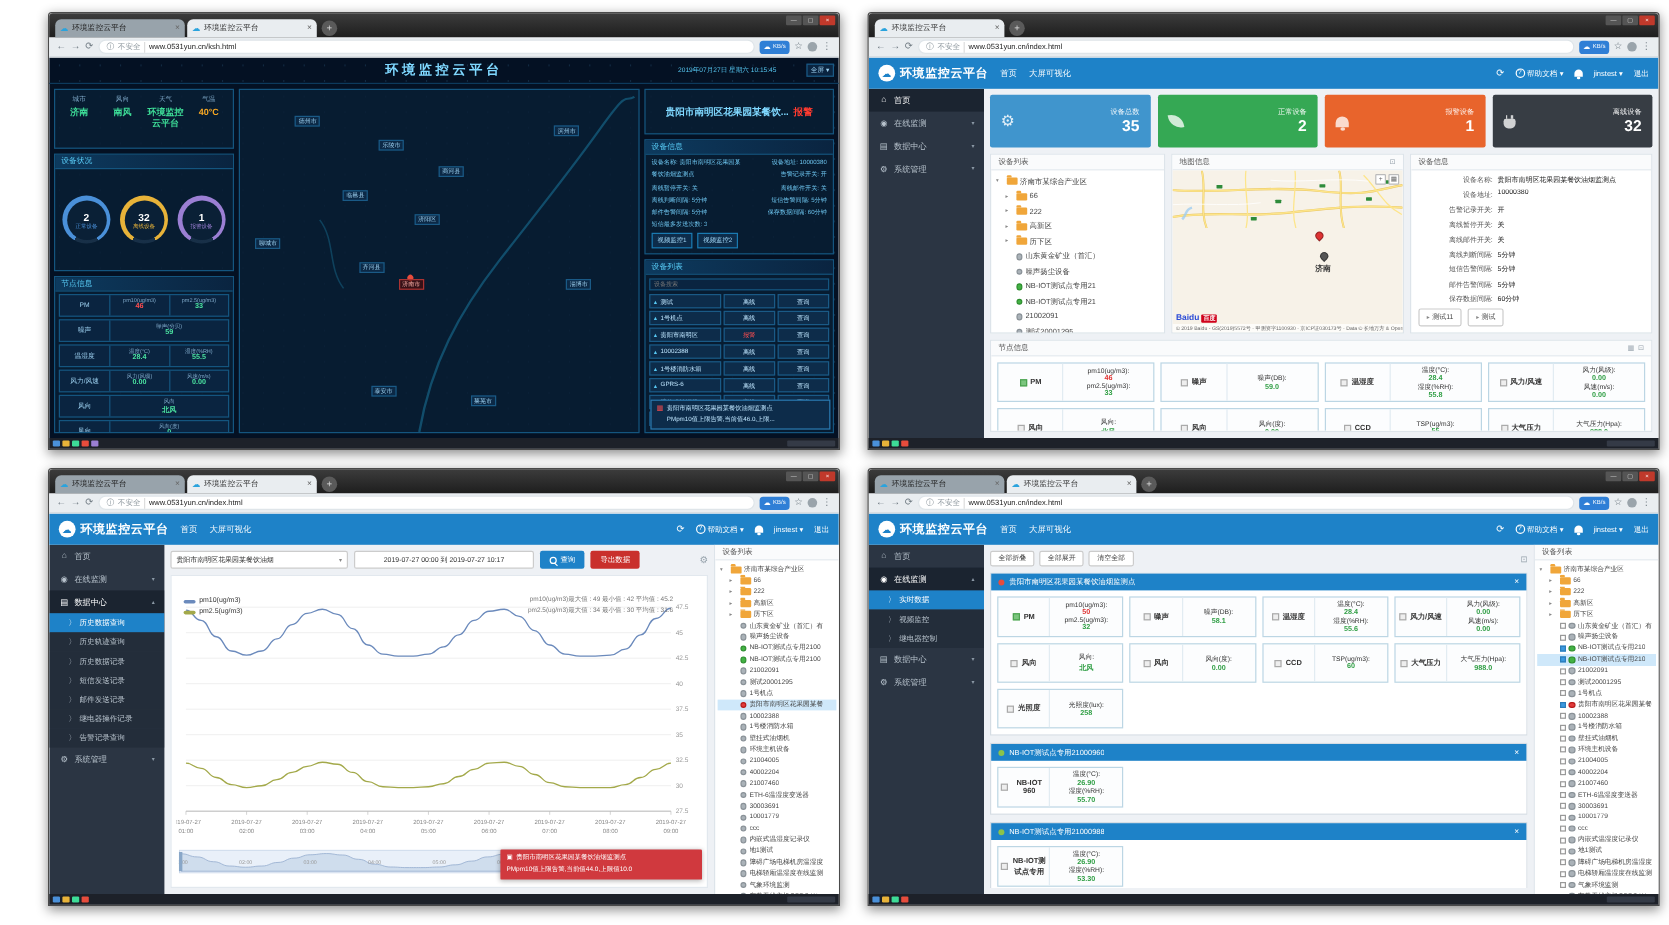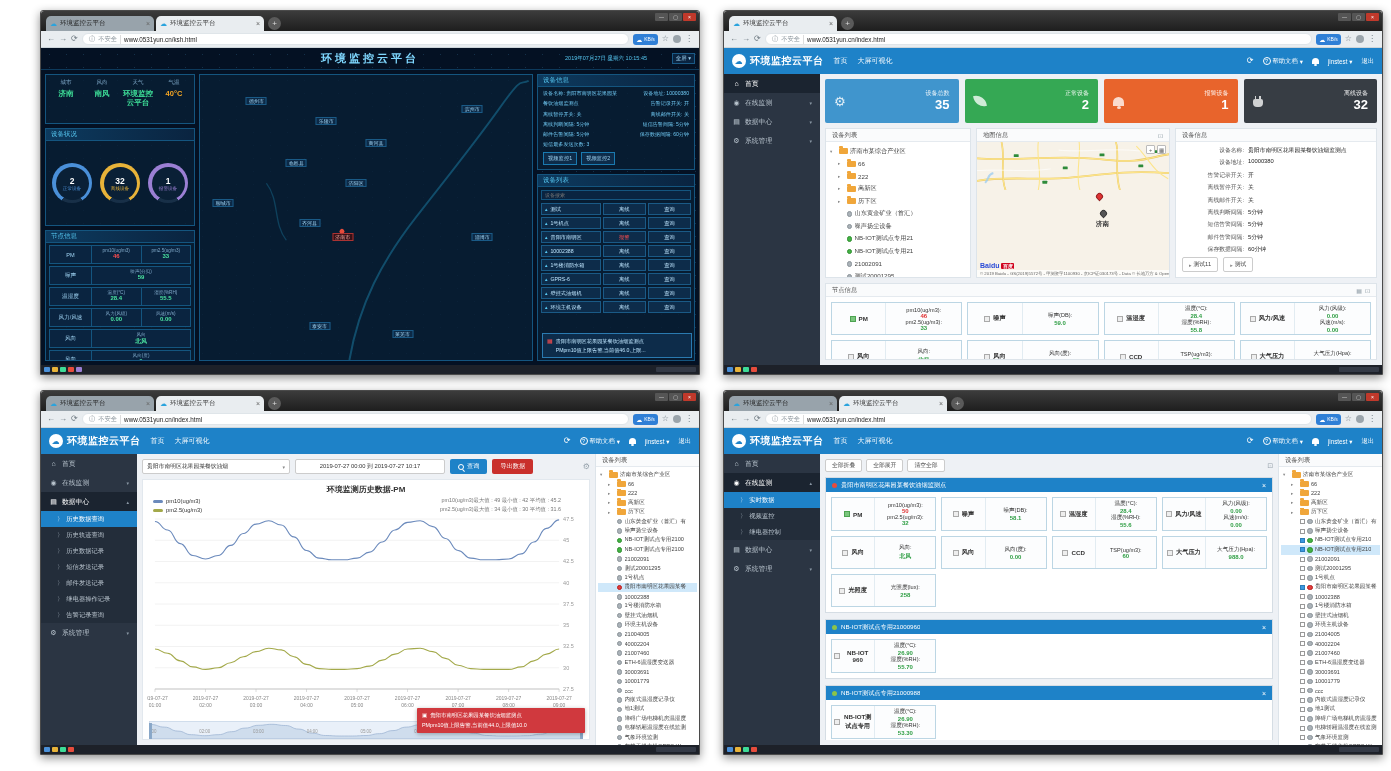--- a/index.html
+++ b/index.html
@@ -409,20 +409,24 @@
               <span class="mlabel" style="left: 47%; top: 38%;">济阳区</span>
               <span class="mlabel" style="left: 85%; top: 57%;">淄博市</span>
               <span class="mlabel" style="left: 33%; top: 52%;">齐河县</span>
               <span class="mpin" style="left: 43%; top: 54%;"></span>
               <span class="mlabel mk" style="left: 43%; top: 57%;">济南市</span>
               <span class="mlabel" style="left: 36%; top: 88%;">泰安市</span>
               <span class="mlabel" style="left: 61%; top: 91%;">莱芜市</span>
             </div>
         </div>
         <div class="dk-right">
+          <div class="panel-d alarmbox">
+            <span class="alarmtxt">贵阳市南明区花果园某餐饮...</span>
+            <span class="alarmbadge">报警</span>
+          </div>
           <div class="panel-d infop">
             <div class="ph-d">设备信息</div>
             <div>
                 <div class="prow">
                   <span>设备名称: 贵阳市南明区花果园某</span>
                   <span>设备地址: 10000380</span>
                 </div>
                 <div class="prow">
                   <span>餐饮油烟监测点</span>
                   <span>告警记录开关: 开</span>
@@ -1021,21 +1025,20 @@
               </div>
             <div class="dateinput">2019-07-27 00:00 到 2019-07-27 10:17</div>
             <button class="btn blue">
                 <span class="mag"></span>
                 <span>查询</span>
               </button>
             <button class="btn red">导出数据</button>
             <span class="tool-gear">⚙</span>
           </div>
           <div class="chartwrap">
-            <div class="ctitle">环境监测历史数据-PM</div>
             <div class="clegend">
                 <div class="lrow">
                   <span class="lchip" style="background: rgb(107, 138, 188);"></span>
                   <span class="ltxt">pm10(ug/m3)</span>
                 </div>
                 <div class="lrow">
                   <span class="lchip" style="background: rgb(163, 169, 74);"></span>
                   <span class="ltxt">pm2.5(ug/m3)</span>
                 </div>
               </div>

